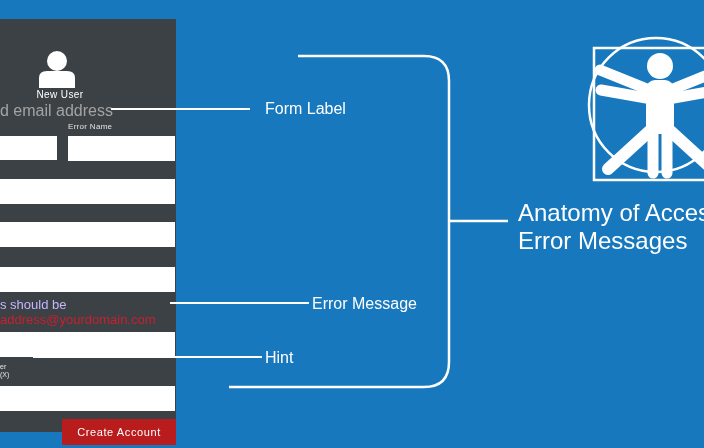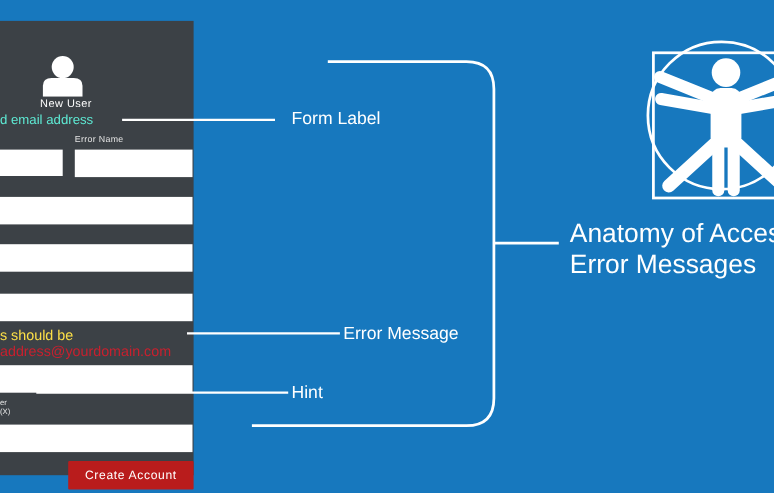--- a/index.html
+++ b/index.html
@@ -7,31 +7,31 @@
     width:704px;height:448px;position:relative;overflow:hidden;
     background:#1778BE;
     font-family:"Liberation Sans", sans-serif;
   }
   .abs{position:absolute;}
 
   
   #panel{left:0;top:19px;width:176px;height:413px;background:#3C4146;}
   #user-icon{left:35px;top:31px;width:44px;height:38px;}
   #new-user{left:0;top:70px;width:120px;text-align:center;color:#FFFFFF;font-size:10px;letter-spacing:.4px;}
-  #top-error{left:0;top:83px;color:#5eead4;font-size:12px;font-weight:500;white-space:nowrap;}
+  #top-error{left:0;top:83px;color:#a3a3a3;font-size:16px;font-weight:500;white-space:nowrap;}
   #last-name-label{left:68px;top:103px;color:#E3E3E3;font-size:8px;letter-spacing:.3px;}
   .field{background:#FFFFFF;position:absolute;}
   #f1a{left:0;top:117px;width:57px;height:24px;}
   #f1b{left:68px;top:117px;width:107px;height:25px;}
   #f2{left:0;top:160px;width:175px;height:25px;}
   #f3{left:0;top:203px;width:175px;height:25px;}
   #f4{left:0;top:248px;width:175px;height:25px;}
   #f5{left:0;top:313px;width:175px;height:25px;}
   #f6{left:0;top:367px;width:175px;height:25px;}
-  #err1{left:0;top:278px;color:#fde047;font-size:13px;white-space:nowrap;}
+  #err1{left:0;top:278px;color:#c4b5fd;font-size:13px;white-space:nowrap;}
   #err2{left:0;top:293px;color:#C8202E;font-size:13px;white-space:nowrap;}
   #hint1{left:0;top:344px;color:#E8E8E8;font-size:7px;line-height:7px;}
   #hint2{left:0;top:352px;color:#E8E8E8;font-size:7px;line-height:7px;}
   #create-btn{
     left:62px;top:400px;width:114px;height:26px;background:#b91c1c;border:none;
     color:#FFFFFF;font-size:11px;letter-spacing:.6px;border-radius:1px;
     font-family:"Liberation Sans", sans-serif;cursor:pointer;padding:0;
   }
 
   

